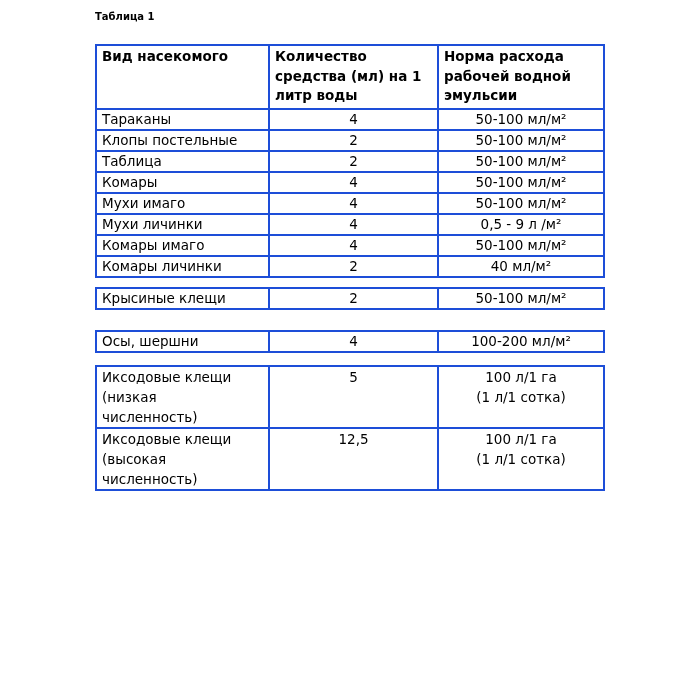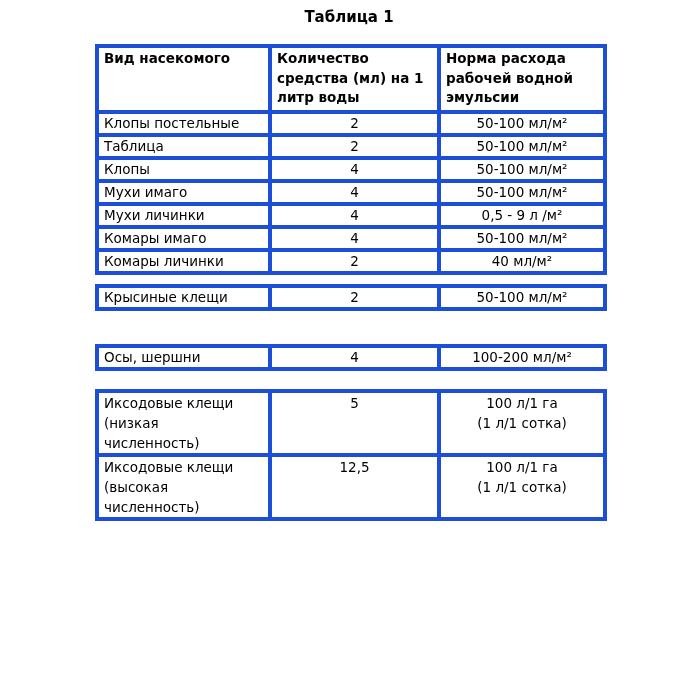--- a/index.html
+++ b/index.html
@@ -13,42 +13,42 @@
     height: 700px;
     background: #ffffff;
     font-family: "DejaVu Sans", sans-serif;
     color: #000000;
   }
   .doc-title {
     position: absolute;
     top: 8px;
     left: 95px;
     width: 508px;
-    text-align: center;
-    font-size: 15px;
+    text-align: left;
+    font-size: 10px;
     font-weight: bold;
     line-height: 18px;
   }
   .tables {
     position: absolute;
     left: 95px;
     top: 44px;
     width: 508px;
   }
   table.tbl {
     border-collapse: collapse;
     table-layout: fixed;
     width: 508px;
     background: #ffffff;
   }
   table.tbl col.c1 { width: 173px; }
   table.tbl col.c2 { width: 169px; }
   table.tbl col.c3 { width: 166px; }
   .tbl th, .tbl td {
-    border: 4px solid #1d4ed8;
+    border: 2px solid #1d4ed8;
     font-size: 13.5px;
     padding: 0;
     overflow: hidden;
   }
   .tbl th {
     font-weight: bold;
     text-align: left;
     vertical-align: top;
     padding: 1px 3px 2px 5px;
     line-height: 19.5px;
@@ -60,22 +60,22 @@
     vertical-align: middle;
   }
   .tbl td.ins {
     text-align: left;
     padding-left: 5px;
   }
   .tbl td.num, .tbl td.rate {
     text-align: center;
   }
   table.gap-sm { margin-top: 9px; }
-  table.gap-md { margin-top: 33px; }
-  table.gap-lg { margin-top: 18px; }
+  table.gap-md { margin-top: 20px; }
+  table.gap-lg { margin-top: 12px; }
   table.ticks tbody td {
     height: 59px;
     vertical-align: top;
     line-height: 20px;
     white-space: pre-line;
     padding-top: 0;
   }
 </style>
 </head>
 <body>
@@ -98,31 +98,36 @@
           <th>Количество
 средства (мл) на 1
 литр воды</th>
           <th>Норма расхода
 рабочей водной
 эмульсии</th>
         </tr>
       </thead>
       <tbody>
         <tr>
+          <td class="ins">Тараканы</td>
+          <td class="num">4</td>
+          <td class="rate">50-100 мл/м²</td>
+        </tr>
+        <tr>
           <td class="ins">Клопы постельные</td>
           <td class="num">2</td>
           <td class="rate">50-100 мл/м²</td>
         </tr>
         <tr>
           <td class="ins">Таблица</td>
           <td class="num">2</td>
           <td class="rate">50-100 мл/м²</td>
         </tr>
         <tr>
-          <td class="ins">Клопы</td>
+          <td class="ins">Комары</td>
           <td class="num">4</td>
           <td class="rate">50-100 мл/м²</td>
         </tr>
         <tr>
           <td class="ins">Мухи имаго</td>
           <td class="num">4</td>
           <td class="rate">50-100 мл/м²</td>
         </tr>
         <tr>
           <td class="ins">Мухи личинки</td>

